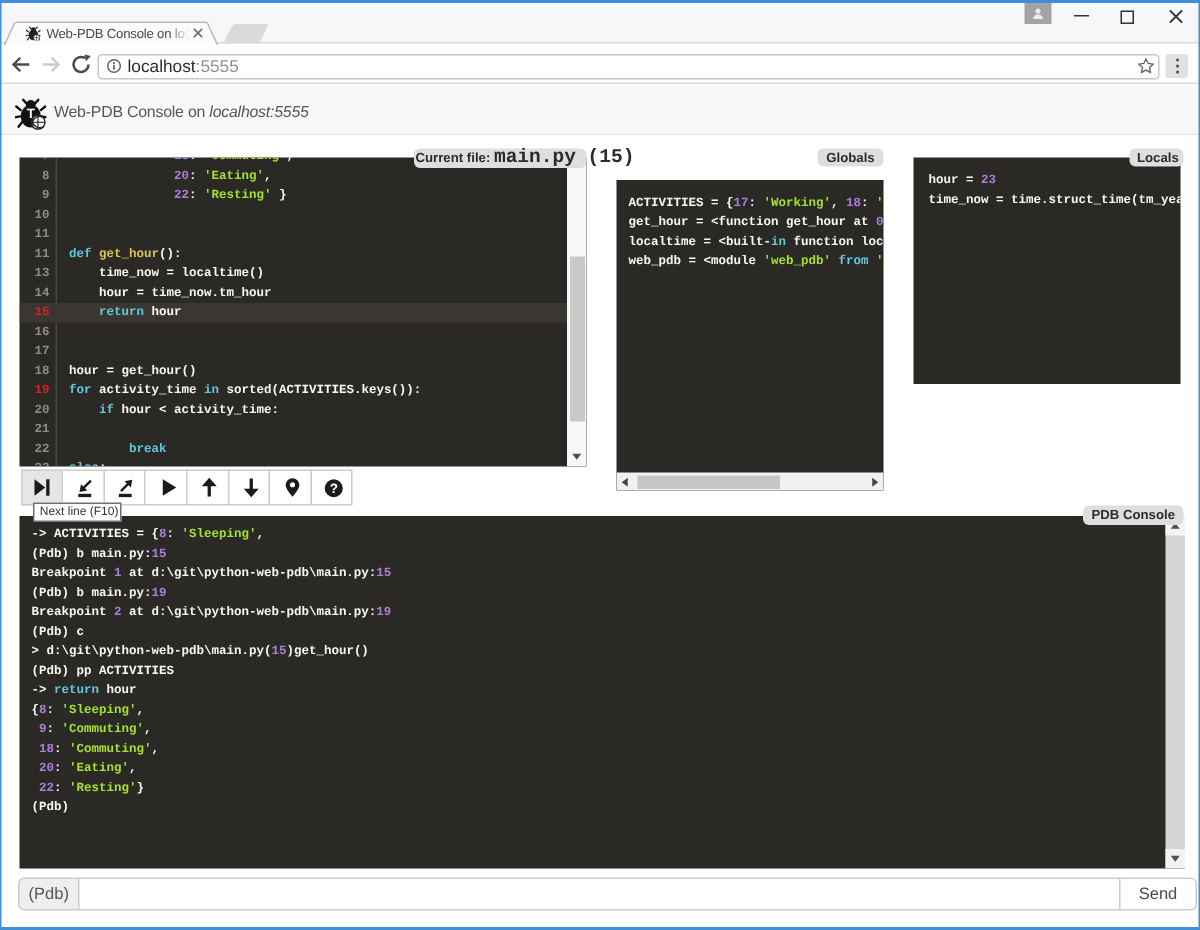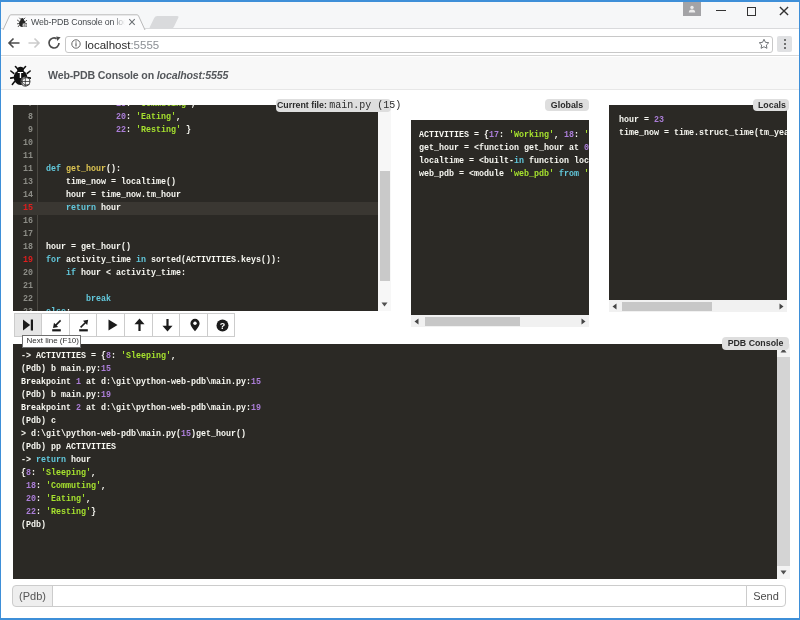--- a/index.html
+++ b/index.html
@@ -8,21 +8,21 @@
 .abs{position:absolute}
 .mono{font-family:"Liberation Mono",monospace;font-weight:bold;font-size:8.3333px;line-height:13px;color:#f8f8f2}
 .k{color:#62c8dc}.s{color:#a6e22e}.n{color:#ab7ed8}.y{color:#ddc452}
 .panel{position:absolute;background:#2b2925;overflow:hidden}
 .crow{position:relative;height:13px;white-space:pre}
 .g{position:absolute;left:0;top:0;width:20px;text-align:right;color:#8d8d87}
 .gr{color:#e11d1d}
 .c{position:absolute;left:33px;top:0}
 .hl{background:#3a3732}
 .badge{position:absolute;background:#dedede;color:#2b2b2b;font-weight:bold;font-size:8.8px;line-height:12.5px;border-radius:4px;padding:0 5px;z-index:30;text-align:center;white-space:nowrap}
-.badge .mn{font-family:"Liberation Mono",monospace;font-weight:normal;font-size:10px}
+.badge .mn{font-family:"Liberation Mono",monospace;font-weight:bold;font-size:13px}
 .btn{position:absolute;top:0;height:24px;background:#fff;border:1px solid #ccc}
 .tline{position:relative;height:13px;white-space:pre}
 </style>
 </head>
 <body>
 
 <div class="abs" style="left:0;top:0;width:800px;height:29px;background:#f6f7f8"></div>
 <div class="abs" style="left:0;top:29px;width:800px;height:27px;background:#fff;border-bottom:1px solid #d8d8d8"></div>
 
 <div class="abs" style="left:0;top:28px;width:800px;height:1px;background:#d9dadc"></div>
@@ -100,21 +100,21 @@
       <line x1="16.6" y1="12.5" x2="19.5" y2="13"></line>
     <line x1="4.6" y1="16" x2="2.2" y2="19"></line>
       <line x1="15.4" y1="16" x2="17.8" y2="19"></line>
   </g>
   <circle cx="10" cy="5.2" r="3.1" fill="#111"></circle>
   <ellipse cx="10" cy="12.4" rx="6.4" ry="7.2" fill="#111"></ellipse>
   <text x="10" y="13.2" font-size="8.5" font-weight="bold" fill="#fff" text-anchor="middle" font-family="Liberation Sans">T</text>
   <circle cx="14.6" cy="16.2" r="4.4" fill="#f8f8f8" stroke="#222" stroke-width="0.9"></circle>
   <path d="M10.2,16.2 h8.8 M14.6,11.8 v8.8 M11.6,13.1 a4.4,4.4 0 0 0 6,5.9 M17.6,13.1 a4.4,4.4 0 0 0 -6,5.9" stroke="#222" stroke-width="0.7" fill="none"></path>
 </svg>
-<div class="abs" style="left:48px;top:68.5px;font-size:10.6px;letter-spacing:-0.15px;font-weight:bold;color:#54575b">Web-PDB Console on <i>localhost:5555</i></div>
+<div class="abs" style="left:36px;top:68.5px;font-size:10.6px;letter-spacing:-0.15px;font-weight:normal;color:#54575b">Web-PDB Console on <i>localhost:5555</i></div>
 
 <div class="panel" style="left:13px;top:105px;width:378px;height:205.5px">
   <div class="abs" style="left:24px;top:0;width:1px;height:206px;background:#4a4842"></div>
   <div class="abs mono" style="left:0;top:-7px;width:365px">
     <div class="crow"><span class="g">7</span><span class="c"><span>              </span><span class="n">18</span>: <span class="s">'Commuting'</span>,</span></div>
     <div class="crow"><span class="g">8</span><span class="c"><span>              </span><span class="n">20</span>: <span class="s">'Eating'</span>,</span></div>
     <div class="crow"><span class="g">9</span><span class="c"><span>              </span><span class="n">22</span>: <span class="s">'Resting'</span> }</span></div>
     <div class="crow"><span class="g">10</span></div>
     <div class="crow"><span class="g">11</span></div>
     <div class="crow"><span class="g">11</span><span class="c"><span class="k">def</span> <span class="y">get_hour</span>():</span></div>
@@ -155,21 +155,21 @@
     <svg class="abs" style="left:3px;top:3px" width="5" height="7" viewBox="0 0 5 7">
         <polygon points="4.5,0.5 4.5,6.5 0.5,3.5" fill="#444"></polygon>
       </svg>
     <svg class="abs" style="left:170px;top:3px" width="5" height="7" viewBox="0 0 5 7">
         <polygon points="0.5,0.5 0.5,6.5 4.5,3.5" fill="#444"></polygon>
       </svg>
   </div>
 </div>
 <div class="badge" style="left:545px;top:98.5px;width:44px;height:12.5px">Globals</div>
 
-<div class="panel" style="left:609px;top:105px;width:178px;height:207px">
+<div class="panel" style="left:609px;top:105px;width:178px;height:151px">
   <div class="abs mono" style="left:10px;top:9px;width:300px">
     <div class="tline">hour = <span class="n">23</span></div>
     <div class="tline">time_now = time.struct_time(tm_yea</div>
   </div>
   <div class="abs" style="left:0;top:195px;width:178px;height:12px;background:#f1f1f1">
     <div class="abs" style="left:13px;top:1.5px;width:90px;height:9px;background:#c7c7c7"></div>
     <svg class="abs" style="left:3px;top:3px" width="5" height="7" viewBox="0 0 5 7">
         <polygon points="4.5,0.5 4.5,6.5 0.5,3.5" fill="#444"></polygon>
       </svg>
     <svg class="abs" style="left:170px;top:3px" width="5" height="7" viewBox="0 0 5 7">
@@ -236,20 +236,21 @@
     <div class="tline">-&gt; ACTIVITIES = {<span class="n">8</span>: <span class="s">'Sleeping'</span>,</div>
     <div class="tline">(Pdb) b main.py:<span class="n">15</span></div>
     <div class="tline">Breakpoint <span class="n">1</span> at d:\git\python-web-pdb\main.py:<span class="n">15</span></div>
     <div class="tline">(Pdb) b main.py:<span class="n">19</span></div>
     <div class="tline">Breakpoint <span class="n">2</span> at d:\git\python-web-pdb\main.py:<span class="n">19</span></div>
     <div class="tline">(Pdb) c</div>
     <div class="tline">&gt; d:\git\python-web-pdb\main.py(<span class="n">15</span>)get_hour()</div>
     <div class="tline">(Pdb) pp ACTIVITIES</div>
     <div class="tline">-&gt; <span class="k">return</span> hour</div>
     <div class="tline">{<span class="n">8</span>: <span class="s">'Sleeping'</span>,</div>
+    <div class="tline"> <span class="n">9</span>: <span class="s">'Commuting'</span>,</div>
     <div class="tline"> <span class="n">18</span>: <span class="s">'Commuting'</span>,</div>
     <div class="tline"> <span class="n">20</span>: <span class="s">'Eating'</span>,</div>
     <div class="tline"> <span class="n">22</span>: <span class="s">'Resting'</span>}</div>
     <div class="tline">(Pdb)</div>
   </div>
 
   <div class="abs" style="left:764px;top:0;width:13px;height:235px;background:#d4d4d4">
     <div class="abs" style="left:0;top:0;width:13px;height:13px;background:#f3f3f3"></div>
     <div class="abs" style="left:0;top:222px;width:13px;height:13px;background:#f3f3f3"></div>
     <svg class="abs" style="left:3px;top:4px" width="7" height="5" viewBox="0 0 7 5">
@@ -259,18 +260,18 @@
         <polygon points="0.5,0.5 6.5,0.5 3.5,4.5" fill="#505050"></polygon>
       </svg>
   </div>
 </div>
 <div class="badge" style="left:722px;top:337px;width:67px;height:12.5px">PDB Console</div>
 
 <div class="abs" style="left:22px;top:335px;width:59px;height:12.5px;background:#fff;border:1px solid #707070;z-index:40;font-size:8px;line-height:10.5px;color:#333;padding-left:3.5px">Next line (F10)</div>
 
 <div class="abs" style="left:12px;top:585px;width:41px;height:22px;background:#eee;border:1px solid #ccc;border-radius:4px 0 0 4px;font-size:11px;line-height:20px;color:#555;text-align:center">(Pdb)</div>
 <div class="abs" style="left:52px;top:585px;width:695px;height:22px;background:#fff;border:1px solid #ccc"></div>
-<div class="abs" style="left:746px;top:585px;width:40px;height:22px;background:#fff;border:1px solid #ccc;border-radius:0 4px 4px 0;font-size:11px;line-height:20px;color:#4a4a4a;text-align:center">Send</div>
+<div class="abs" style="left:746px;top:585px;width:52px;height:22px;background:#fff;border:1px solid #ccc;border-radius:0 4px 4px 0;font-size:11px;line-height:20px;color:#4a4a4a;text-align:center">Send</div>
 
 <div class="abs" style="left:0;top:0;width:800px;height:2px;background:#3e8fd8;z-index:50"></div>
 <div class="abs" style="left:0;top:618px;width:800px;height:2px;background:#3e8fd8;z-index:50"></div>
 <div class="abs" style="left:0;top:0;width:1px;height:620px;background:#3e8fd8;z-index:50"></div>
 <div class="abs" style="left:799px;top:0;width:1px;height:620px;background:#3e8fd8;z-index:50"></div>
 
 </body></html>

